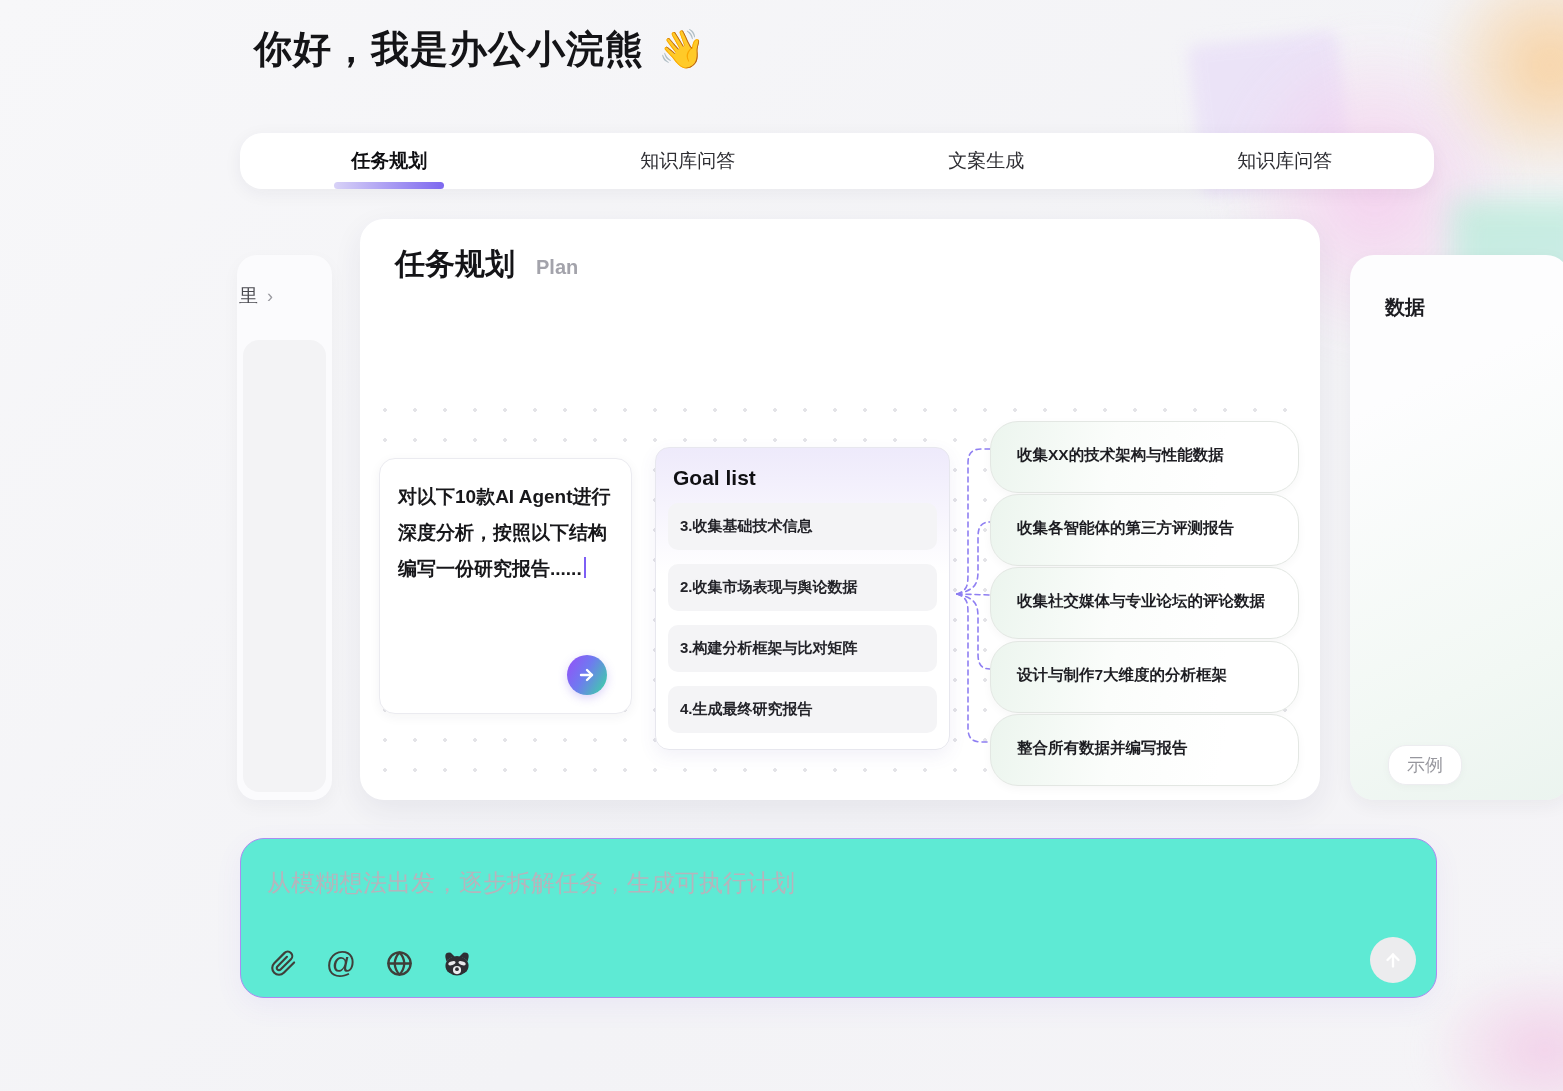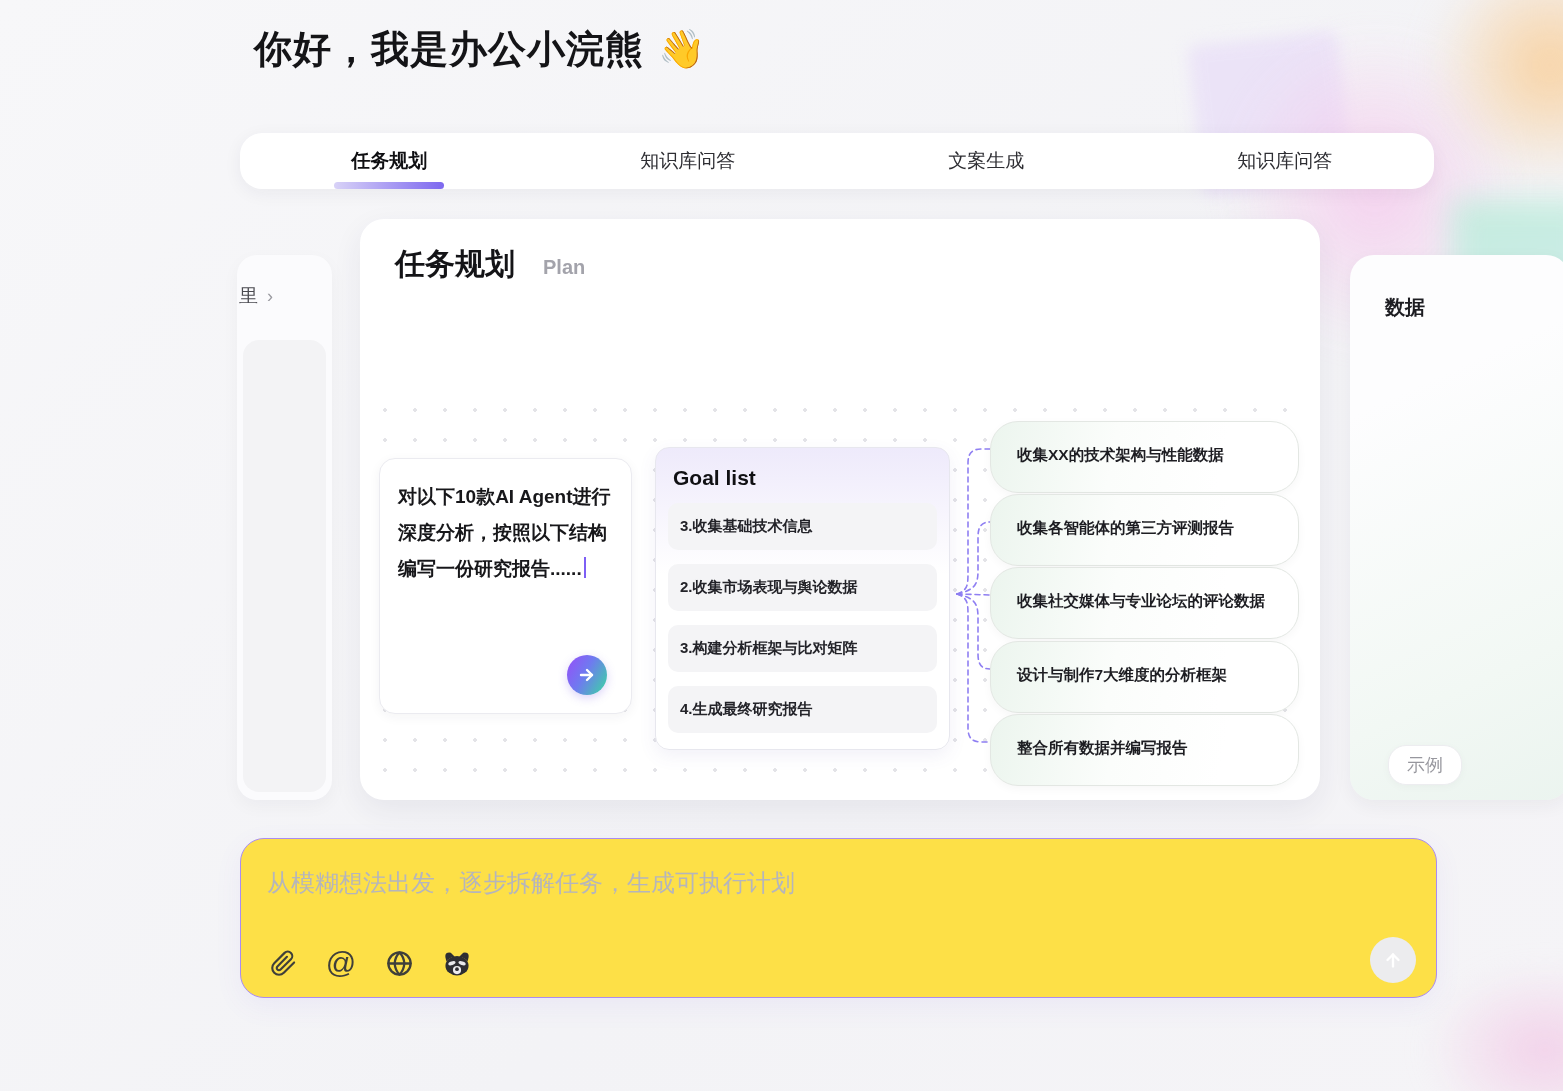--- a/index.html
+++ b/index.html
@@ -45,21 +45,21 @@
          background:linear-gradient(155deg,#fdfdfe 25%,#f2f8f4 75%,#ebf4ef 100%);
          border-radius:24px; box-shadow:0 6px 18px rgba(30,30,60,.05); overflow:hidden; }
   .peek-right-title { position:absolute; left:35px; top:39px; font-size:20px; font-weight:800; color:#1d1d22; white-space:nowrap;text-align:right; }
   .peek-right-badge { position:absolute; left:38px; top:490px; padding:7px 18px; background:#ffffff;
          border:1px solid #ededf0; border-radius:18px; font-size:18px; color:#97979e; box-shadow:0 2px 8px rgba(0,0,0,.03); }
 
   .main-card { position:absolute; left:360px; top:219px; width:960px; height:581px;
          background:#ffffff; border-radius:24px; box-shadow:0 10px 30px rgba(40,40,80,.07); overflow:hidden; }
   .main-card-header { position:absolute; left:35px; top:25px; display:flex; align-items:baseline; }
   .main-card-title { font-size:30px; font-weight:800; color:#141417; }
-  .main-card-sub { font-size:20px; font-weight:700; color:#a3a3ab; margin-left:28px; }
+  .main-card-sub { font-size:20px; font-weight:700; color:#a3a3ab; margin-left:21px; }
   .dots-layer { position:absolute; left:10px; right:10px; top:176px; bottom:10px;
          background-image:radial-gradient(circle,#e4e4e8 1.8px,transparent 1.9px);
          background-size:30px 30px; border-radius:18px; }
 
   
   .prompt-box { position:absolute; left:19px; top:239px; width:253px; height:256px;
          background:#ffffff; border:1px solid #ebebf0; border-radius:16px;
          box-shadow:0 3px 12px rgba(30,30,60,.05); padding:20px 18px; }
   .prompt-text { font-size:19px; line-height:36px; font-weight:700; color:#17171a; }
   .prompt-cursor { display:inline-block; width:2.5px; height:21px; background:#7d5ff5; vertical-align:-3px; margin-left:2px; }
@@ -82,21 +82,21 @@
   .connector-svg { position:absolute; left:0; top:0; width:960px; height:581px; pointer-events:none; }
   .task-pill { position:absolute; left:630px; width:309px; height:72px;
          background:linear-gradient(100deg,#ecf5ee 0%,#fbfdfb 40%,#ffffff 75%);
          border:1px solid #e3e7e3; border-radius:28px; box-shadow:0 3px 10px rgba(0,0,0,.035);
          display:flex; align-items:center; padding:0 16px 4px 26px;
          font-size:15.5px; font-weight:700; color:#1d1d22; cursor:pointer; white-space:nowrap; }
   .task-1 { top:202px; } .task-2 { top:275px; } .task-3 { top:348px; } .task-4 { top:422px; } .task-5 { top:495px; }
 
   
   .composer { position:absolute; left:240px; top:838px; width:1197px; height:160px;
-         background:#fde047; border:1.5px solid #ab8cf1; border-radius:24px;
+         background:#5eead4; border:1.5px solid #ab8cf1; border-radius:24px;
          box-shadow:0 8px 28px rgba(120,80,230,.07); }
   .composer textarea { position:absolute; left:26px; top:28px; width:1050px; height:62px;
          border:none; outline:none; resize:none; background:transparent;
          font-family:"Liberation Sans","DejaVu Sans",sans-serif; font-size:24px; color:#303036; }
   .composer textarea::placeholder { color:#b5b5bc; }
   .composer-icons { position:absolute; left:26px; bottom:18px; display:flex; align-items:center; gap:26px; }
   .cicon { width:32px; height:32px; display:flex; align-items:center; justify-content:center; cursor:pointer; }
   .at-glyph { font-size:30px; color:#3f3f3a; line-height:1; }
   .send-btn { position:absolute; right:20px; bottom:14px; width:46px; height:46px; border-radius:50%;
          background:#ececee; border:none; display:flex; align-items:center; justify-content:center; cursor:pointer; }

